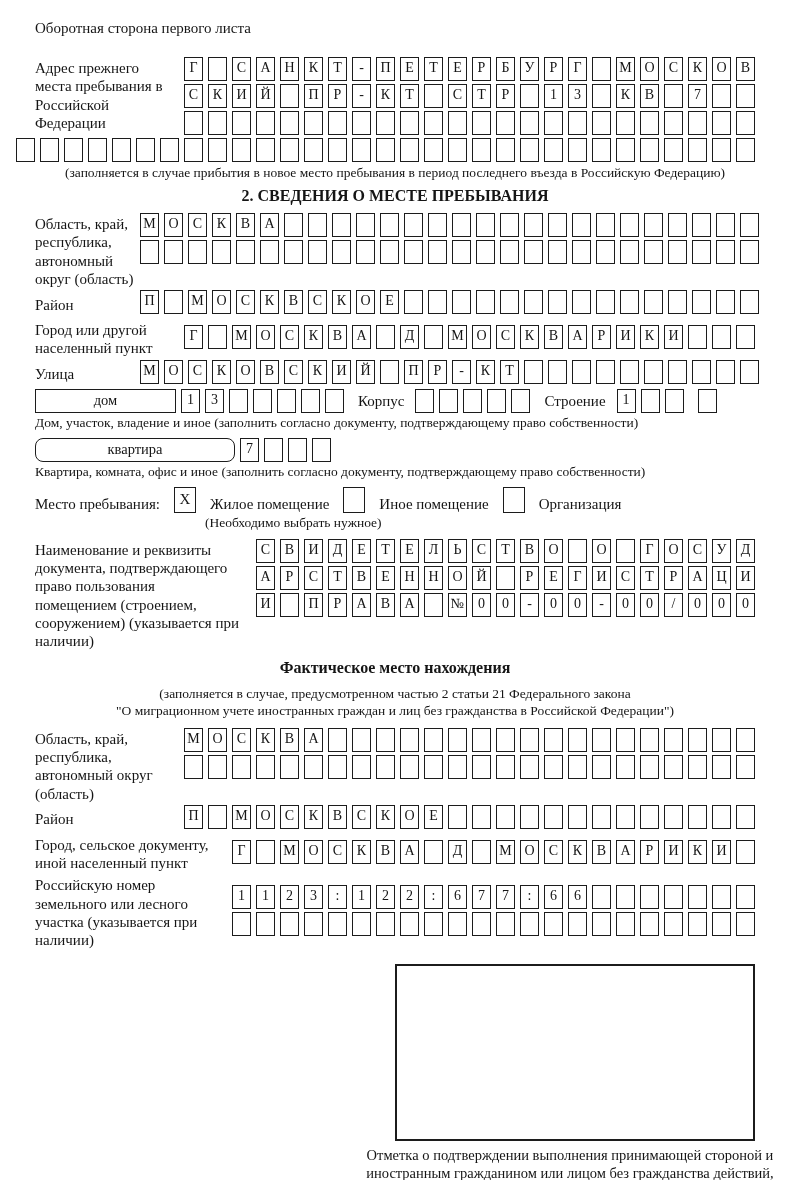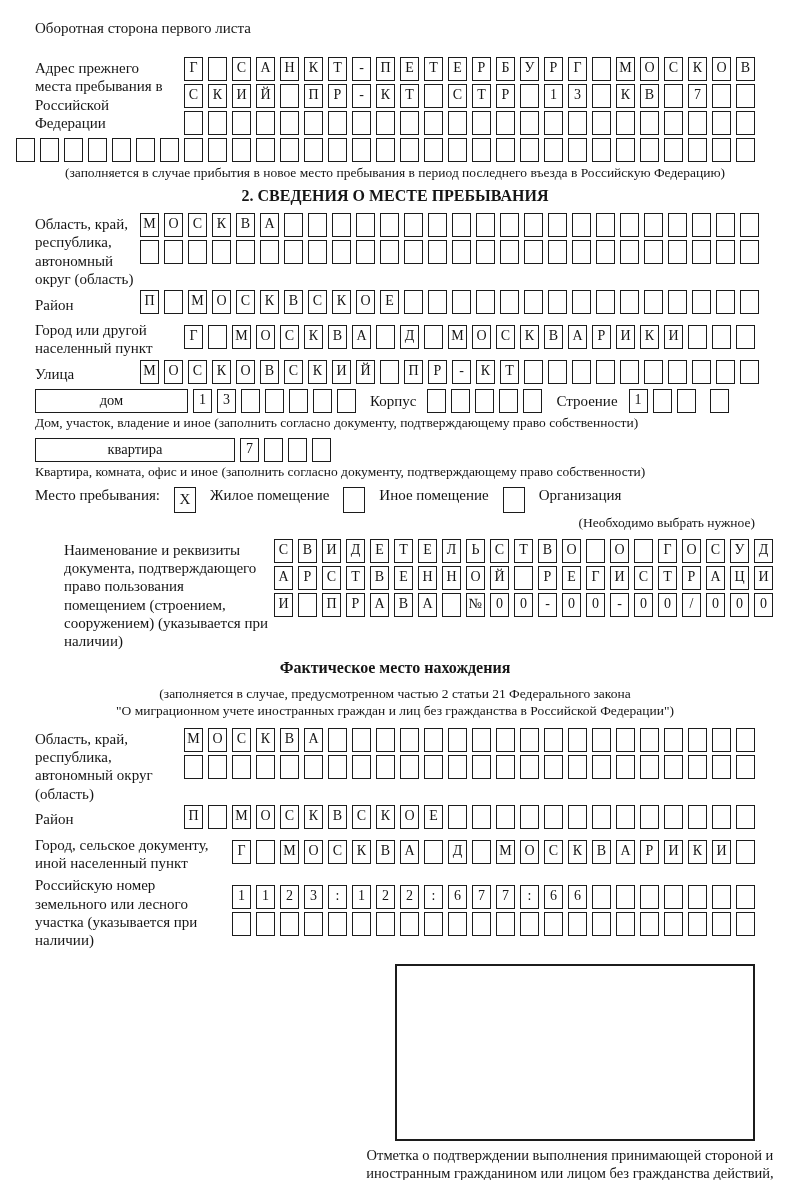--- a/index.html
+++ b/index.html
@@ -31,46 +31,46 @@
 
   .caption { font-size:13.5px; text-align:center; margin:2px 0 6px 0; }
   .caption-left { font-size:13.5px; text-align:left; margin:1px 0 7px 0; }
 
   .sec-title { text-align:center; font-weight:bold; font-size:16px; margin:6px 0 8px 0; }
 
   .namedbox {
     display:inline-block; box-sizing:border-box; height:24px; border:1.6px solid #1c1c1c;
     text-align:center; font-size:14.5px; line-height:21px; vertical-align:top;
   }
-  .dom-rect { width:153px; }
-  .kv-rect { width:200px; }
+  .dom-rect { width:141px; }
+  .kv-rect { width:200px;border-radius:8px; }
   .inline-cells { display:inline-block; white-space:nowrap; line-height:0; vertical-align:top; }
   .inline-cells .cell { line-height:20px; }
   .dim-label { display:inline-block; vertical-align:top; line-height:24px; padding:0 6px 0 14px; }
   .stroenie-extra .cell:last-child { margin-left:14px; }
 
-  .mesto-row { display:flex; align-items:flex-start; margin-top:4px; }
+  .mesto-row { display:flex; align-items:flex-end; margin-top:4px; }
   .optbox {
     display:inline-block; box-sizing:border-box; width:22px; height:26px;
     border:1.7px solid #1c1c1c; text-align:center; font-size:15px; line-height:23px;
   }
   .opt-label { padding:0 14px 0 14px; }
-  .mesto-caption { font-size:13.5px; margin:2px 0 8px 170px;text-align:right; }
+  .mesto-caption { font-size:13.5px; margin:2px 0 8px 170px; }
 
   .fact-caption { font-size:13.5px; text-align:center; line-height:1.3; margin-bottom:8px; }
 
   .stamp-box {
     box-sizing:border-box; width:360px; height:177px; border:2px solid #1c1c1c;
     margin-left:360px; margin-top:14px; background:#fff;
   }
   .stamp-caption {
     width:460px; margin-left:305px; margin-top:5px;
     text-align:center; font-size:14.5px; line-height:1.28;
   }
-  .mb2 { margin-bottom:2px; } .mb4 { margin-bottom:4px;margin-left:29px; }
+  .mb2 { margin-bottom:2px; } .mb4 { margin-bottom:4px; }
 </style>
 </head>
 <body>
 
 <div class="page">
 
   <div class="header-note">Оборотная сторона первого листа</div>
 
   <div class="frow">
     <div class="flabel w135">Адрес прежнего места пребывания в Российской Федерации</div>

